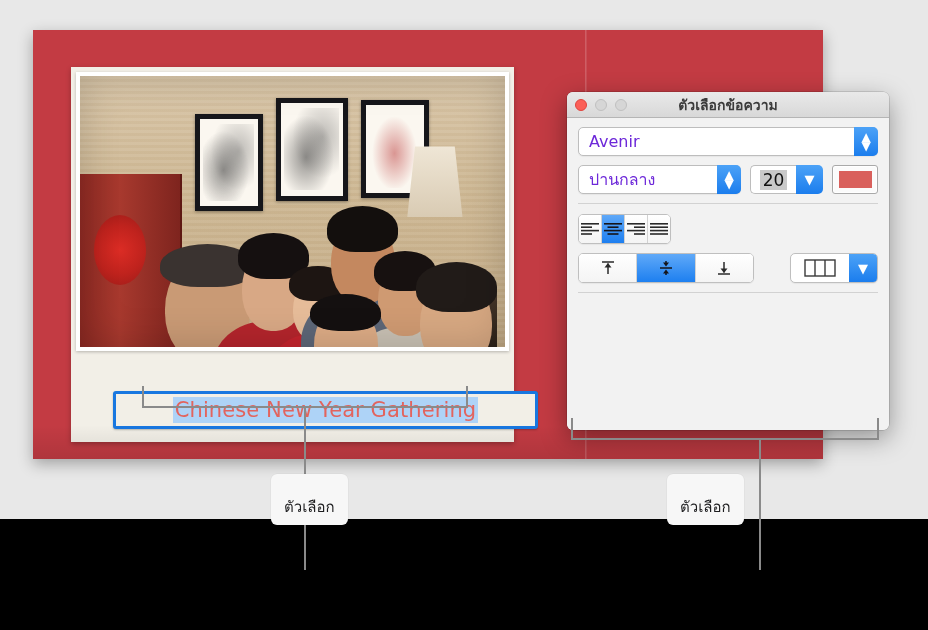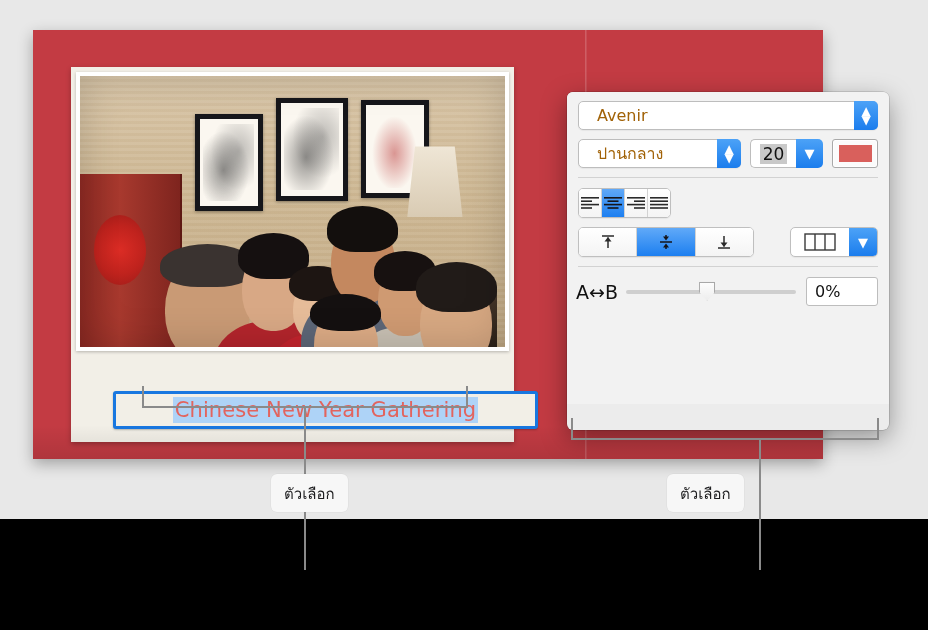--- a/index.html
+++ b/index.html
@@ -135,21 +135,21 @@
     font-size: 21px; font-weight: 400; color: #e2645e;
     background: #aed3f7; padding: 1px 2px; white-space: nowrap;
     letter-spacing: .1px;
   }
 
   
   .cal { position: absolute; }
   .cal .seg { position: absolute; background: #8a8a8a; }
   .cal-lbl {
     position: absolute; background: #f7f7f7; border-radius: 6px;
-    padding: 8px 13px 6px; font-size: 15px; color: #1d1d1f;
+    padding: 21px 13px 6px; font-size: 15px; color: #1d1d1f;
     white-space: nowrap; box-shadow: 0 0 0 0.5px rgba(0,0,0,.05);
   }
 
   
   .insp {
     position: absolute; left: 567px; top: 92px; width: 322px; height: 338px;
     background: #ececec; border-radius: 6px;
     box-shadow: 0 8px 26px rgba(0,0,0,0.38), 0 0 0 0.5px rgba(0,0,0,0.22);
     overflow: hidden;
   }
@@ -171,21 +171,21 @@
 
   .row { display: flex; align-items: center; gap: 9px; margin-bottom: 9px; }
 
   
   .popup {
     flex: 1; height: 29px; background: #fff;
     border: 1px solid #bdbdbd; border-radius: 5px;
     display: flex; align-items: center; position: relative;
     box-shadow: 0 1px 1px rgba(0,0,0,.05);
   }
-  .popup .val { padding-left: 18px; font-size: 16px; color: #a16207; }
+  .popup .val { padding-left: 10px; font-size: 16px; color: #6d28d9; }
   .stepper-blue {
     position: absolute; right: -1px; top: -1px; bottom: -1px; width: 24px;
     background: linear-gradient(to bottom, #4ca2f7, #1b7ded);
     border-radius: 0 5px 5px 0;
     display: flex; flex-direction: column; align-items: center; justify-content: center;
     color: #fff; line-height: .72; font-size: 12px; font-weight: 700;
   }
   .weight { width: 168px; }
   .sizefield {
     width: 46px; height: 29px; background: #fff; border: 1px solid #bdbdbd;
@@ -317,20 +317,28 @@
 
       <div class="caption-wrap">
         <div class="caption-box">
           <span class="caption-text">Chinese New Year Gathering</span>
         </div>
       </div>
     </div>
   </div>
 
   <div class="insp">
+    <div class="titlebar">
+      <div class="tl-dots">
+        <span class="dot close"></span>
+        <span class="dot min"></span>
+        <span class="dot max"></span>
+      </div>
+      <div class="tl-title">ตัวเลือกข้อความ</div>
+    </div>
 
     <div class="insp-body">
 
       <div class="row">
         <div class="popup">
           <span class="val">Avenir</span>
           <span class="stepper-blue">
             <span>▲</span>
               <span>▼</span>
           </span>
@@ -444,30 +452,20 @@
               <line x1="21" y1="1" x2="21" y2="17" stroke="#3a3a3a" stroke-width="1.4"></line>
             </svg>
           </div>
           <div class="cols-chev">▼</div>
         </div>
       </div>
 
       <div class="divider"></div>
 
 
-      <div class="srow">
-        <div class="sicon">
-          <span class="ab">A↔B</span>
-        </div>
-        <div class="slider">
-          <div class="track"></div>
-          <div class="knob" style="left:43%"></div>
-        </div>
-        <div class="valfield">0%</div>
-      </div>
 
     </div>
   </div>
 
   <div class="cal" style="left:0;top:0;width:928px;height:630px">
     <div class="seg" style="left:142px; top:386px; width:2px; height:22px;"></div>
     <div class="seg" style="left:466px; top:386px; width:2px; height:22px;"></div>
     <div class="seg" style="left:142px; top:406px; width:326px; height:2px;"></div>
     <div class="seg" style="left:304px; top:406px; width:2px; height:164px;"></div>
   </div>

